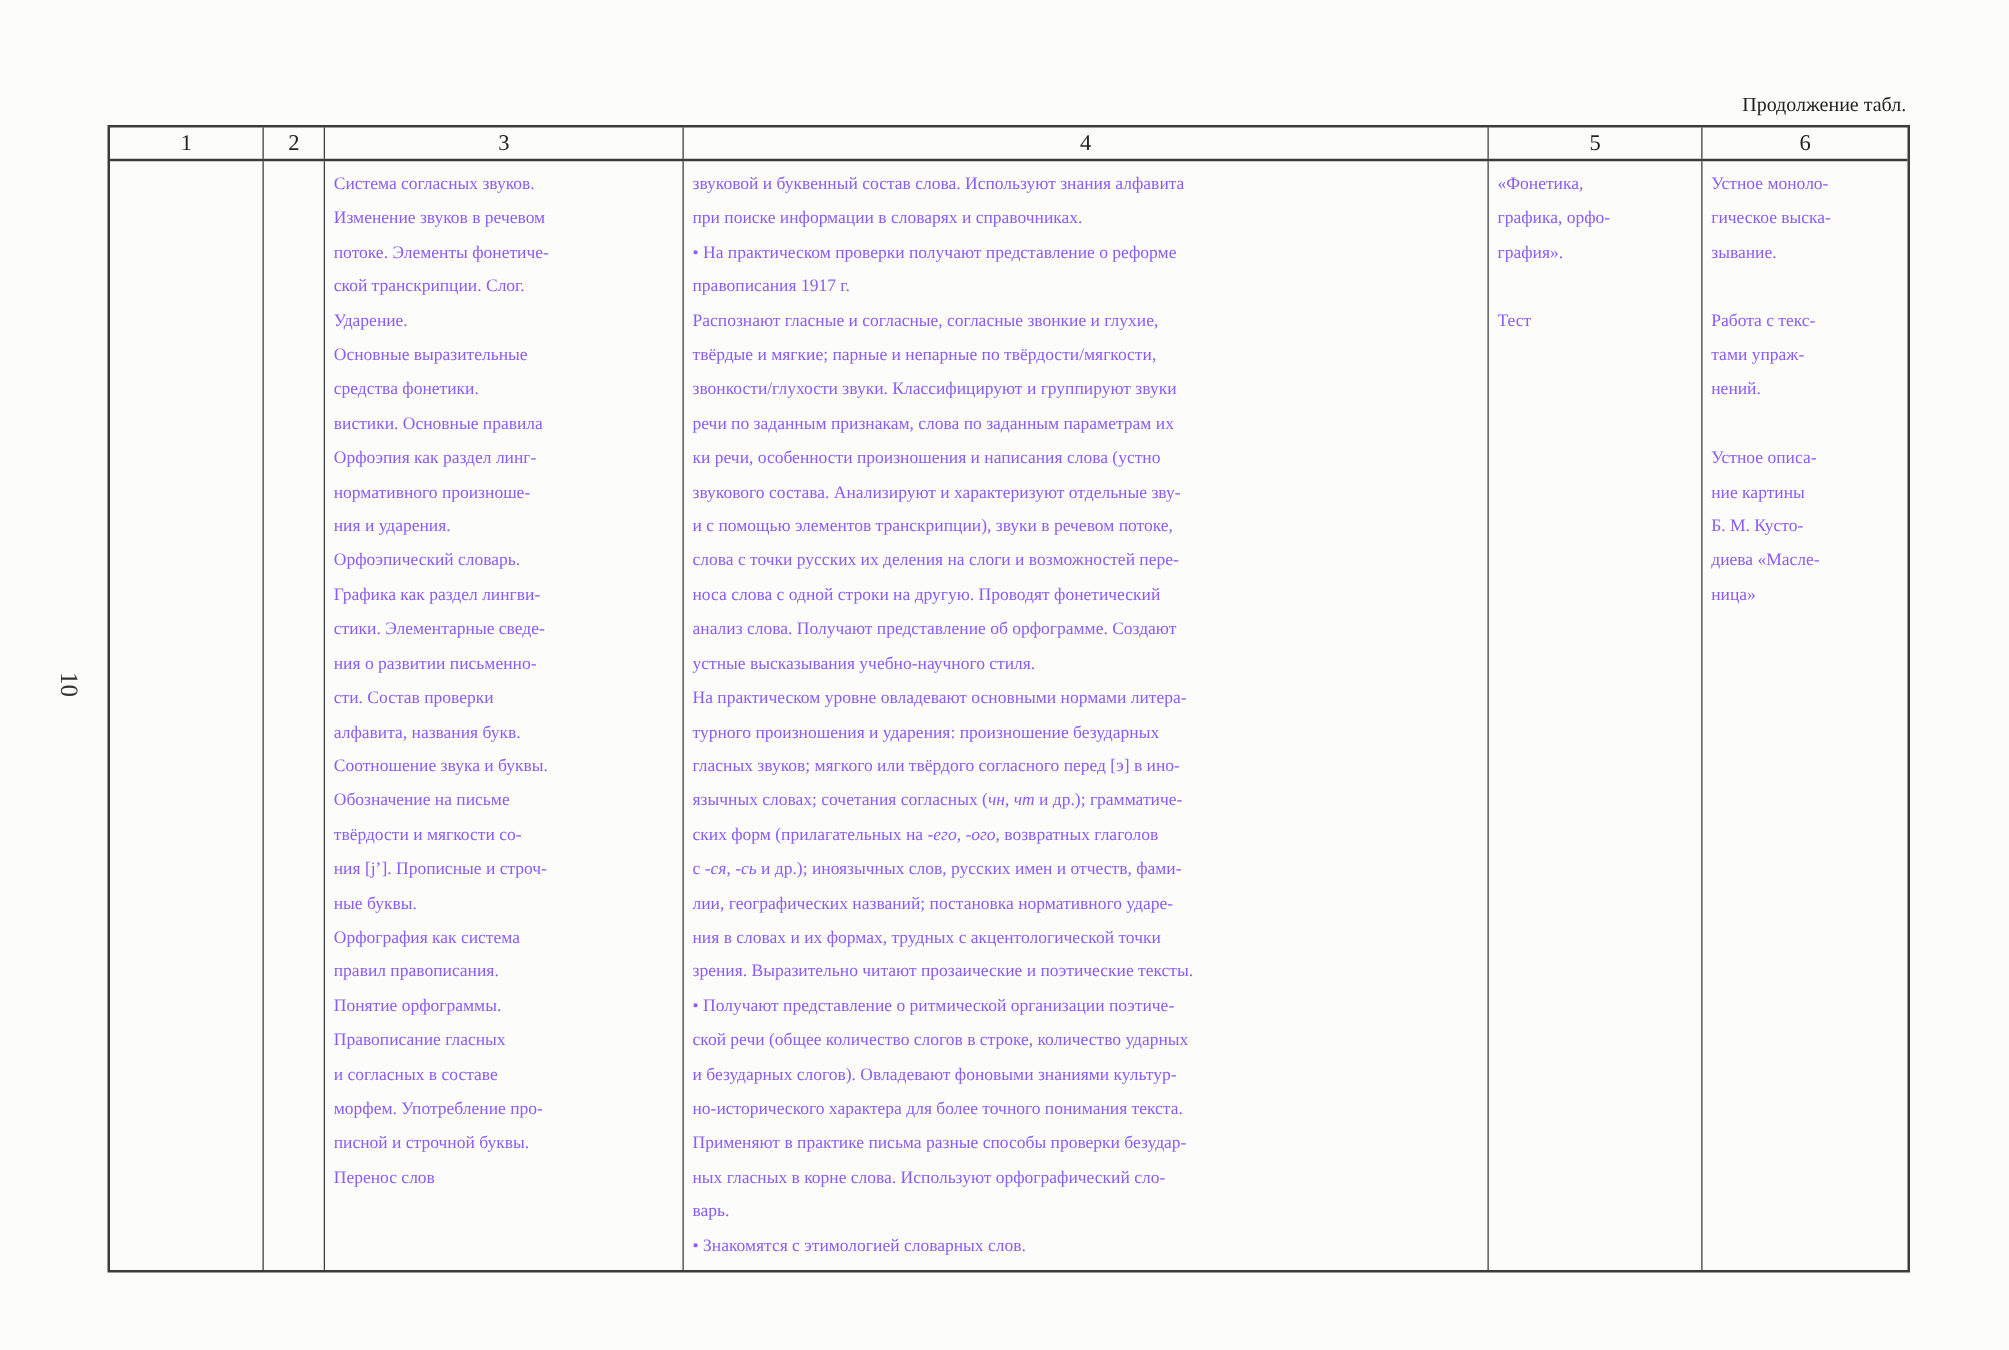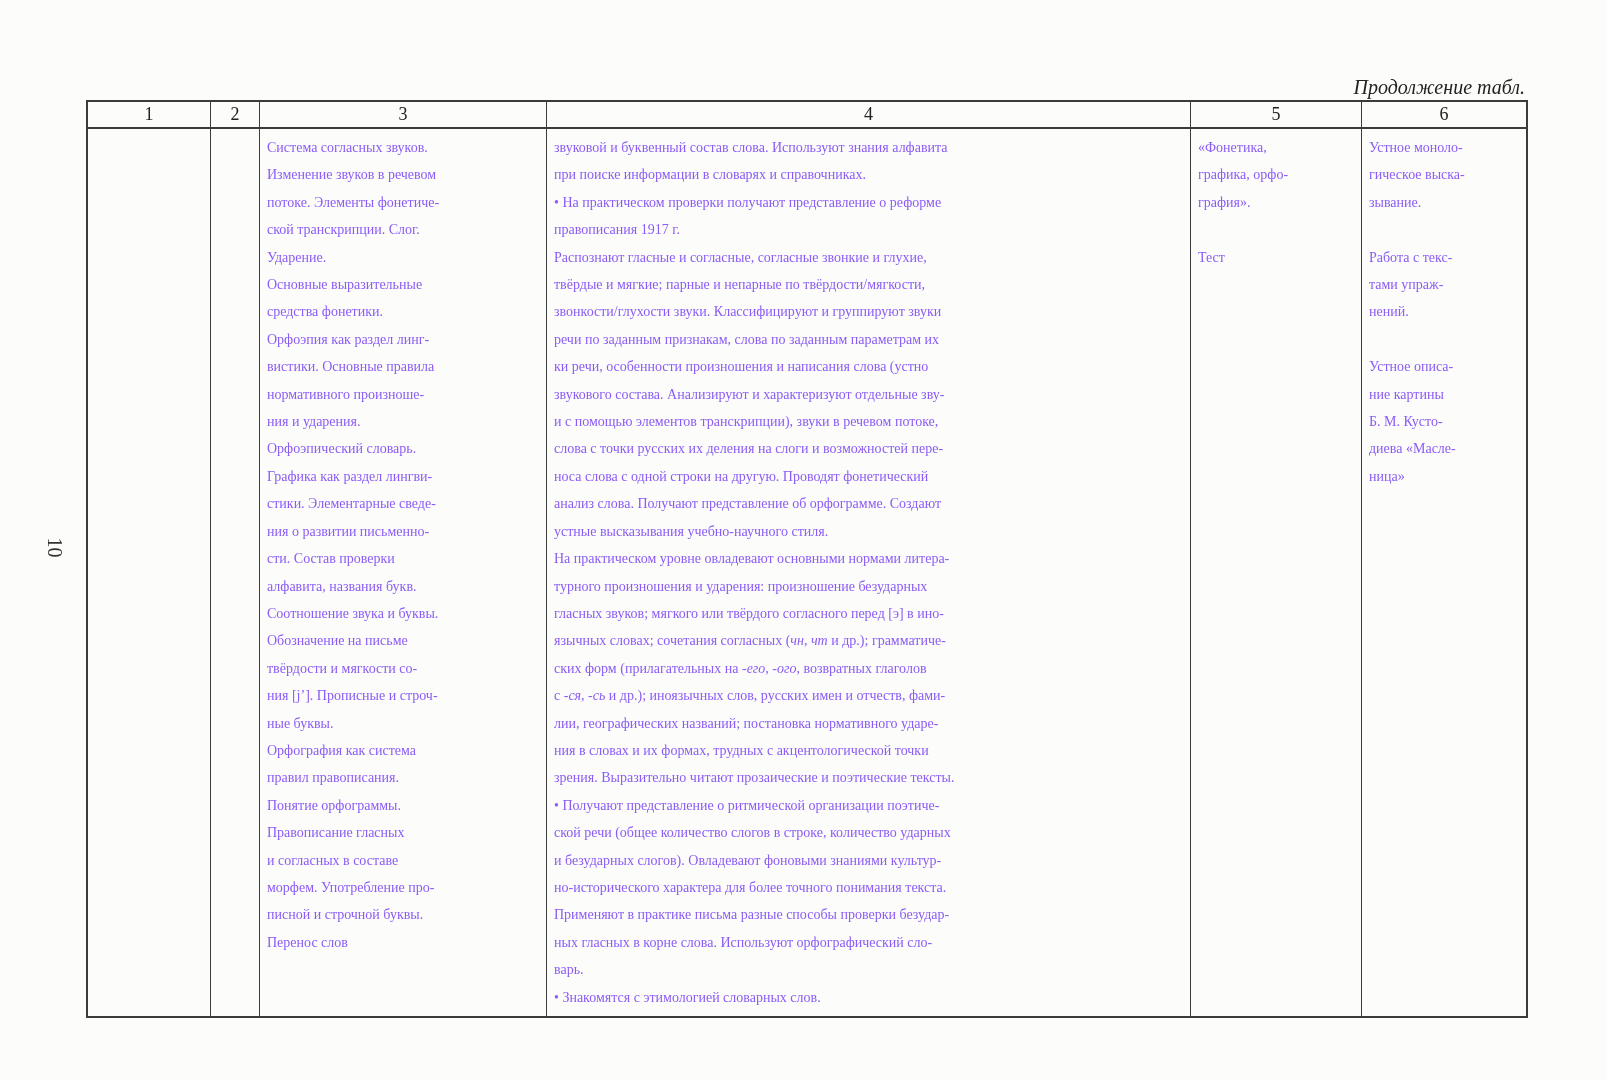--- a/index.html
+++ b/index.html
@@ -5,21 +5,21 @@
   html,body{margin:0;padding:0;}
   body{
     width:1607px;height:1080px;position:relative;
     background:#fcfcfb;
     font-family:"Liberation Serif","DejaVu Serif",serif;
     color:#1e1e1e;
     overflow:hidden;
   }
   .note{
     position:absolute;top:76px;right:82px;
-    font-style:italic;font-size:20px;color:#222;
+    font-size:16px;color:#222;
   }
   .pagenum{
     position:absolute;top:536px;left:44px;
     font-size:20px;color:#333;
     transform:rotate(90deg);transform-origin:center;
   }
   .sheet-table{
     position:absolute;left:86px;top:100px;
     width:1442px;height:918px;box-sizing:border-box;
     border:2px solid #3b3b3b;
@@ -68,22 +68,22 @@
     <div class="bcell c1 vline"></div>
     <div class="bcell c2 vline"></div>
     <div class="bcell c3 vline">
         <div class="tl">Система согласных звуков.</div>
         <div class="tl">Изменение звуков в речевом</div>
         <div class="tl">потоке. Элементы фонетиче-</div>
         <div class="tl">ской транскрипции. Слог.</div>
         <div class="tl">Ударение.</div>
         <div class="tl">Основные выразительные</div>
         <div class="tl">средства фонетики.</div>
+        <div class="tl">вистики. Основные правила</div>
         <div class="tl">Орфоэпия как раздел линг-</div>
-        <div class="tl">вистики. Основные правила</div>
         <div class="tl">нормативного произноше-</div>
         <div class="tl">ния и ударения.</div>
         <div class="tl">Орфоэпический словарь.</div>
         <div class="tl">Графика как раздел лингви-</div>
         <div class="tl">стики. Элементарные сведе-</div>
         <div class="tl">ния о развитии письменно-</div>
         <div class="tl">сти. Состав проверки</div>
         <div class="tl">алфавита, названия букв.</div>
         <div class="tl">Соотношение звука и буквы.</div>
         <div class="tl">Обозначение на письме</div>

